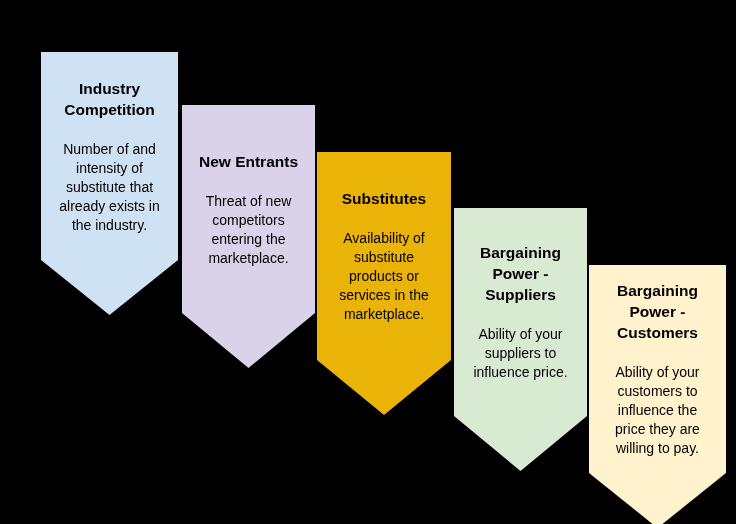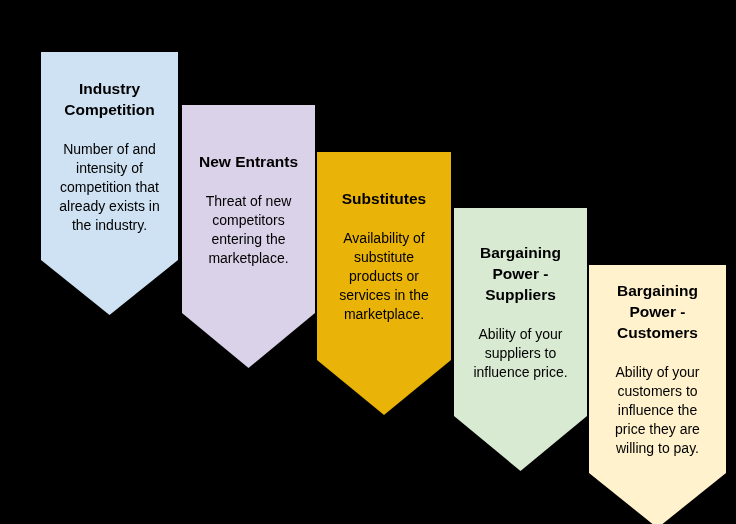--- a/index.html
+++ b/index.html
@@ -55,21 +55,21 @@
 <body style="background-color: rgb(0, 0, 0);">
 
 <div class="diagram">
 
   <div class="banner b1" style="background-color: rgb(207, 226, 243);">
     <div class="content">
       <div class="banner-title">Industry
 Competition</div>
       <div class="banner-body">Number of and
 intensity of
-competition that
+substitute that
 already exists in
 the industry.</div>
     </div>
   </div>
 
   <div class="banner b2" style="background-color: rgb(217, 210, 233);">
     <div class="content">
       <div class="banner-title">New Entrants</div>
       <div class="banner-body">Threat of new
 competitors

